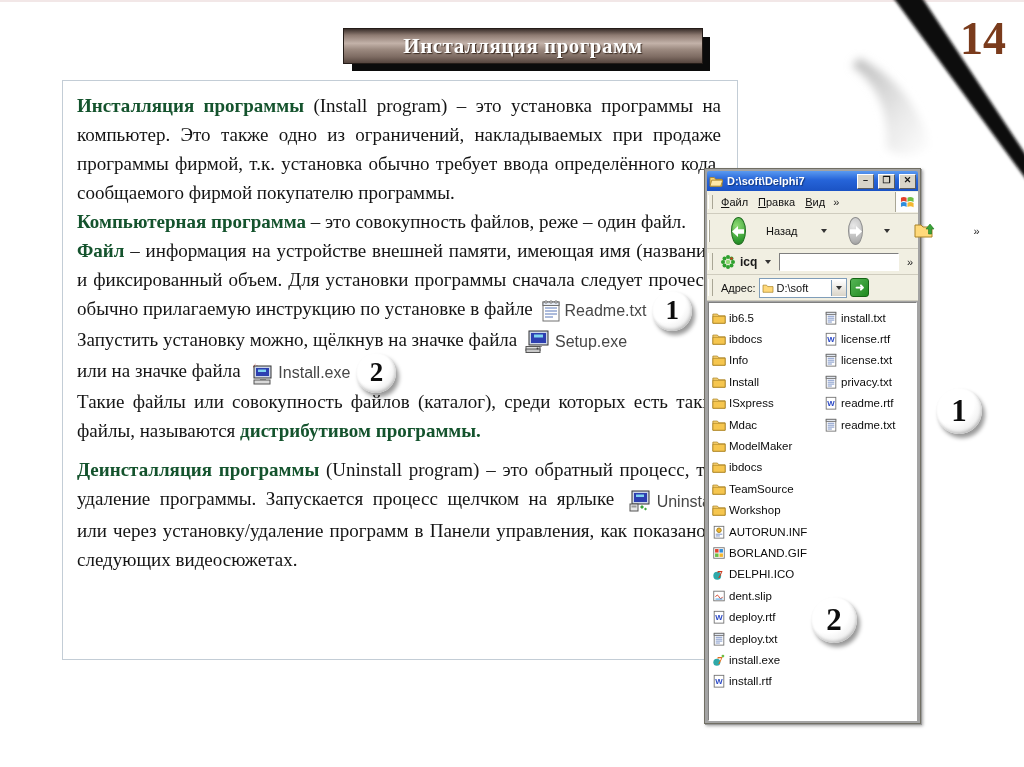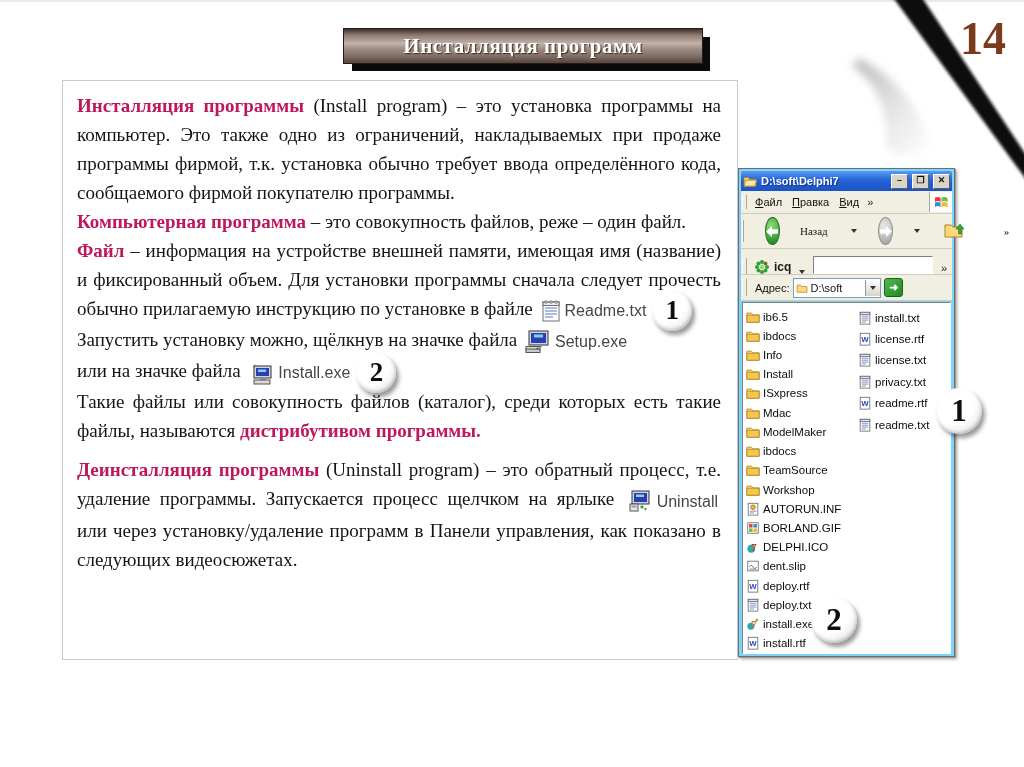--- a/index.html
+++ b/index.html
@@ -19,62 +19,62 @@
   .page-number{position:absolute;left:948px;top:16px;width:70px;text-align:center;
     font-size:46px;font-weight:bold;color:#7a3b1c;line-height:1;}
 
   .corner-svg{position:absolute;right:0;top:0;width:300px;height:260px;pointer-events:none;}
 
   
   .text-panel{position:absolute;left:62px;top:80px;width:676px;height:580px;box-sizing:border-box;
     border:1px solid #c3cdd6;background:#fff;padding:10px 16px 0 14px;
     font-size:19px;line-height:29px;text-align:justify;color:#151515;}
   .text-panel p{margin:0;}
-  .lead{font-weight:bold;color:#be185d;}
+  .lead{font-weight:bold;color:#14532d;}
   .p-gap{margin-top:10px !important;}
   .filetag{display:inline-flex;align-items:center;gap:4px;font-family:"Liberation Sans",sans-serif;
     font-size:16px;color:#474747;vertical-align:middle;margin:0 3px;white-space:nowrap;}
   .filetag svg{display:block;}
   .badge{display:inline-flex;align-items:center;justify-content:center;border-radius:50%;
     background:radial-gradient(circle at 35% 30%,#ffffff 50%,#efefef 72%,#bfbfbf 100%);
     box-shadow:3px 4px 4px rgba(0,0,0,.4), inset -1px -2px 3px rgba(0,0,0,.18);
     font-family:"Liberation Serif",serif;font-weight:bold;color:#0d0d0d;}
   .badge.inline{width:40px;height:40px;font-size:27px;vertical-align:middle;margin:-9px 3px;}
   .badge.abs{position:absolute;width:46px;height:46px;font-size:31px;}
   .badge-window1{left:936px;top:388px;}
   .badge-list2{left:811px;top:597px;}
 
   
-  .xp-window{position:absolute;left:738px;top:168px;width:217px;height:489px;box-sizing:border-box;
-    background:#7dd3fc;border:1px solid #716F64;padding:2px;
+  .xp-window{position:absolute;left:704px;top:168px;width:217px;height:556px;box-sizing:border-box;
+    background:#a3a3a3;border:1px solid #716F64;padding:2px;
     box-shadow:1px 1px 0 #9a9a9a,2px 2px 3px rgba(90,90,90,.55);
     font-family:"Liberation Sans",sans-serif;display:flex;flex-direction:column;}
   .xp-titlebar{height:20px;flex:0 0 20px;display:flex;align-items:center;gap:4px;padding:0 2px;
     background:linear-gradient(180deg,#5A9AF0 0%,#2664D9 45%,#1B53C4 100%);border-radius:2px 2px 0 0;}
   .xp-title{color:#fff;font-weight:bold;font-size:11px;flex:1;white-space:nowrap;overflow:hidden;
     text-shadow:1px 1px 1px #12377e;}
   .xp-btn{width:15px;height:13px;background:#D8D4C8;border:1px solid;border-color:#fff #5c5c5c #5c5c5c #fff;
     font-size:9px;line-height:11px;text-align:center;color:#111;font-weight:bold;cursor:default;}
   .bar{display:flex;align-items:center;border-bottom:1px solid #cfccbe;background:#F1EFE2;}
   .grip{width:3px;height:65%;border-left:1px solid #fff;border-right:1px solid #a9a695;margin:0 3px 0 1px;}
   .menu-bar{height:22px;flex:0 0 22px;font-size:11px;color:#111;}
   .menu-item{padding:0 5px;cursor:default;}
   .menu-item u{text-decoration:underline;}
   .chevron{color:#222;font-size:11px;padding:0 3px;}
   .spacer{flex:1;}
   .logo-box{width:22px;height:20px;background:#fdfdfd;border-left:1px solid #a9a695;
     display:flex;align-items:center;justify-content:center;}
-  .toolbar{height:34px;flex:0 0 34px;gap:18px;font-family:Liberation Serif, serif;}
+  .toolbar{height:34px;flex:0 0 34px;gap:18px;}
   .nav-circle{width:26px;height:26px;border-radius:50%;display:flex;align-items:center;justify-content:center;}
   .nav-back{background:radial-gradient(circle at 35% 30%,#8FDB74,#2E9A2E 75%,#1F7A1F);border:1px solid #1d6b1d;}
   .nav-fwd{background:radial-gradient(circle at 35% 30%,#e8e8e8,#b2b2b2 75%,#9a9a9a);border:1px solid #8e8e8e;}
   .nav-label{font-size:11px;color:#111;margin:0 2px;}
   .tri-down{width:0;height:0;border-left:3px solid transparent;border-right:3px solid transparent;
     border-top:4px solid #333;margin:0 3px;}
-  .icq-bar{height:25px;flex:0 0 25px;gap:5px;padding-right:2px;align-items:flex-end;}
+  .icq-bar{height:25px;flex:0 0 25px;gap:5px;padding-right:2px;}
   .icq-label{font-weight:bold;font-size:12px;color:#1a1a1a;}
   .icq-input{flex:1;height:16px;background:#fff;border:1px solid;border-color:#7f7f7f #fff #fff #7f7f7f;min-width:20px;}
   .addr-bar{height:25px;flex:0 0 25px;gap:3px;padding-right:2px;}
   .addr-label{font-size:11px;color:#111;margin-left:2px;}
   .addr-combo{flex:1;height:18px;background:#fff;border:1px solid #7f9db9;display:flex;align-items:center;gap:3px;padding-left:2px;min-width:40px;}
   .addr-text{font-size:11px;color:#111;flex:1;white-space:nowrap;}
   .addr-drop{width:14px;height:16px;background:linear-gradient(#fff,#d9d4c8);border-left:1px solid #7f9db9;
     display:flex;align-items:center;justify-content:center;}
   .go-btn{display:flex;align-items:center;gap:3px;}
   .go-square{width:17px;height:17px;background:linear-gradient(135deg,#56b556,#1e8a1e);border:1px solid #156515;

